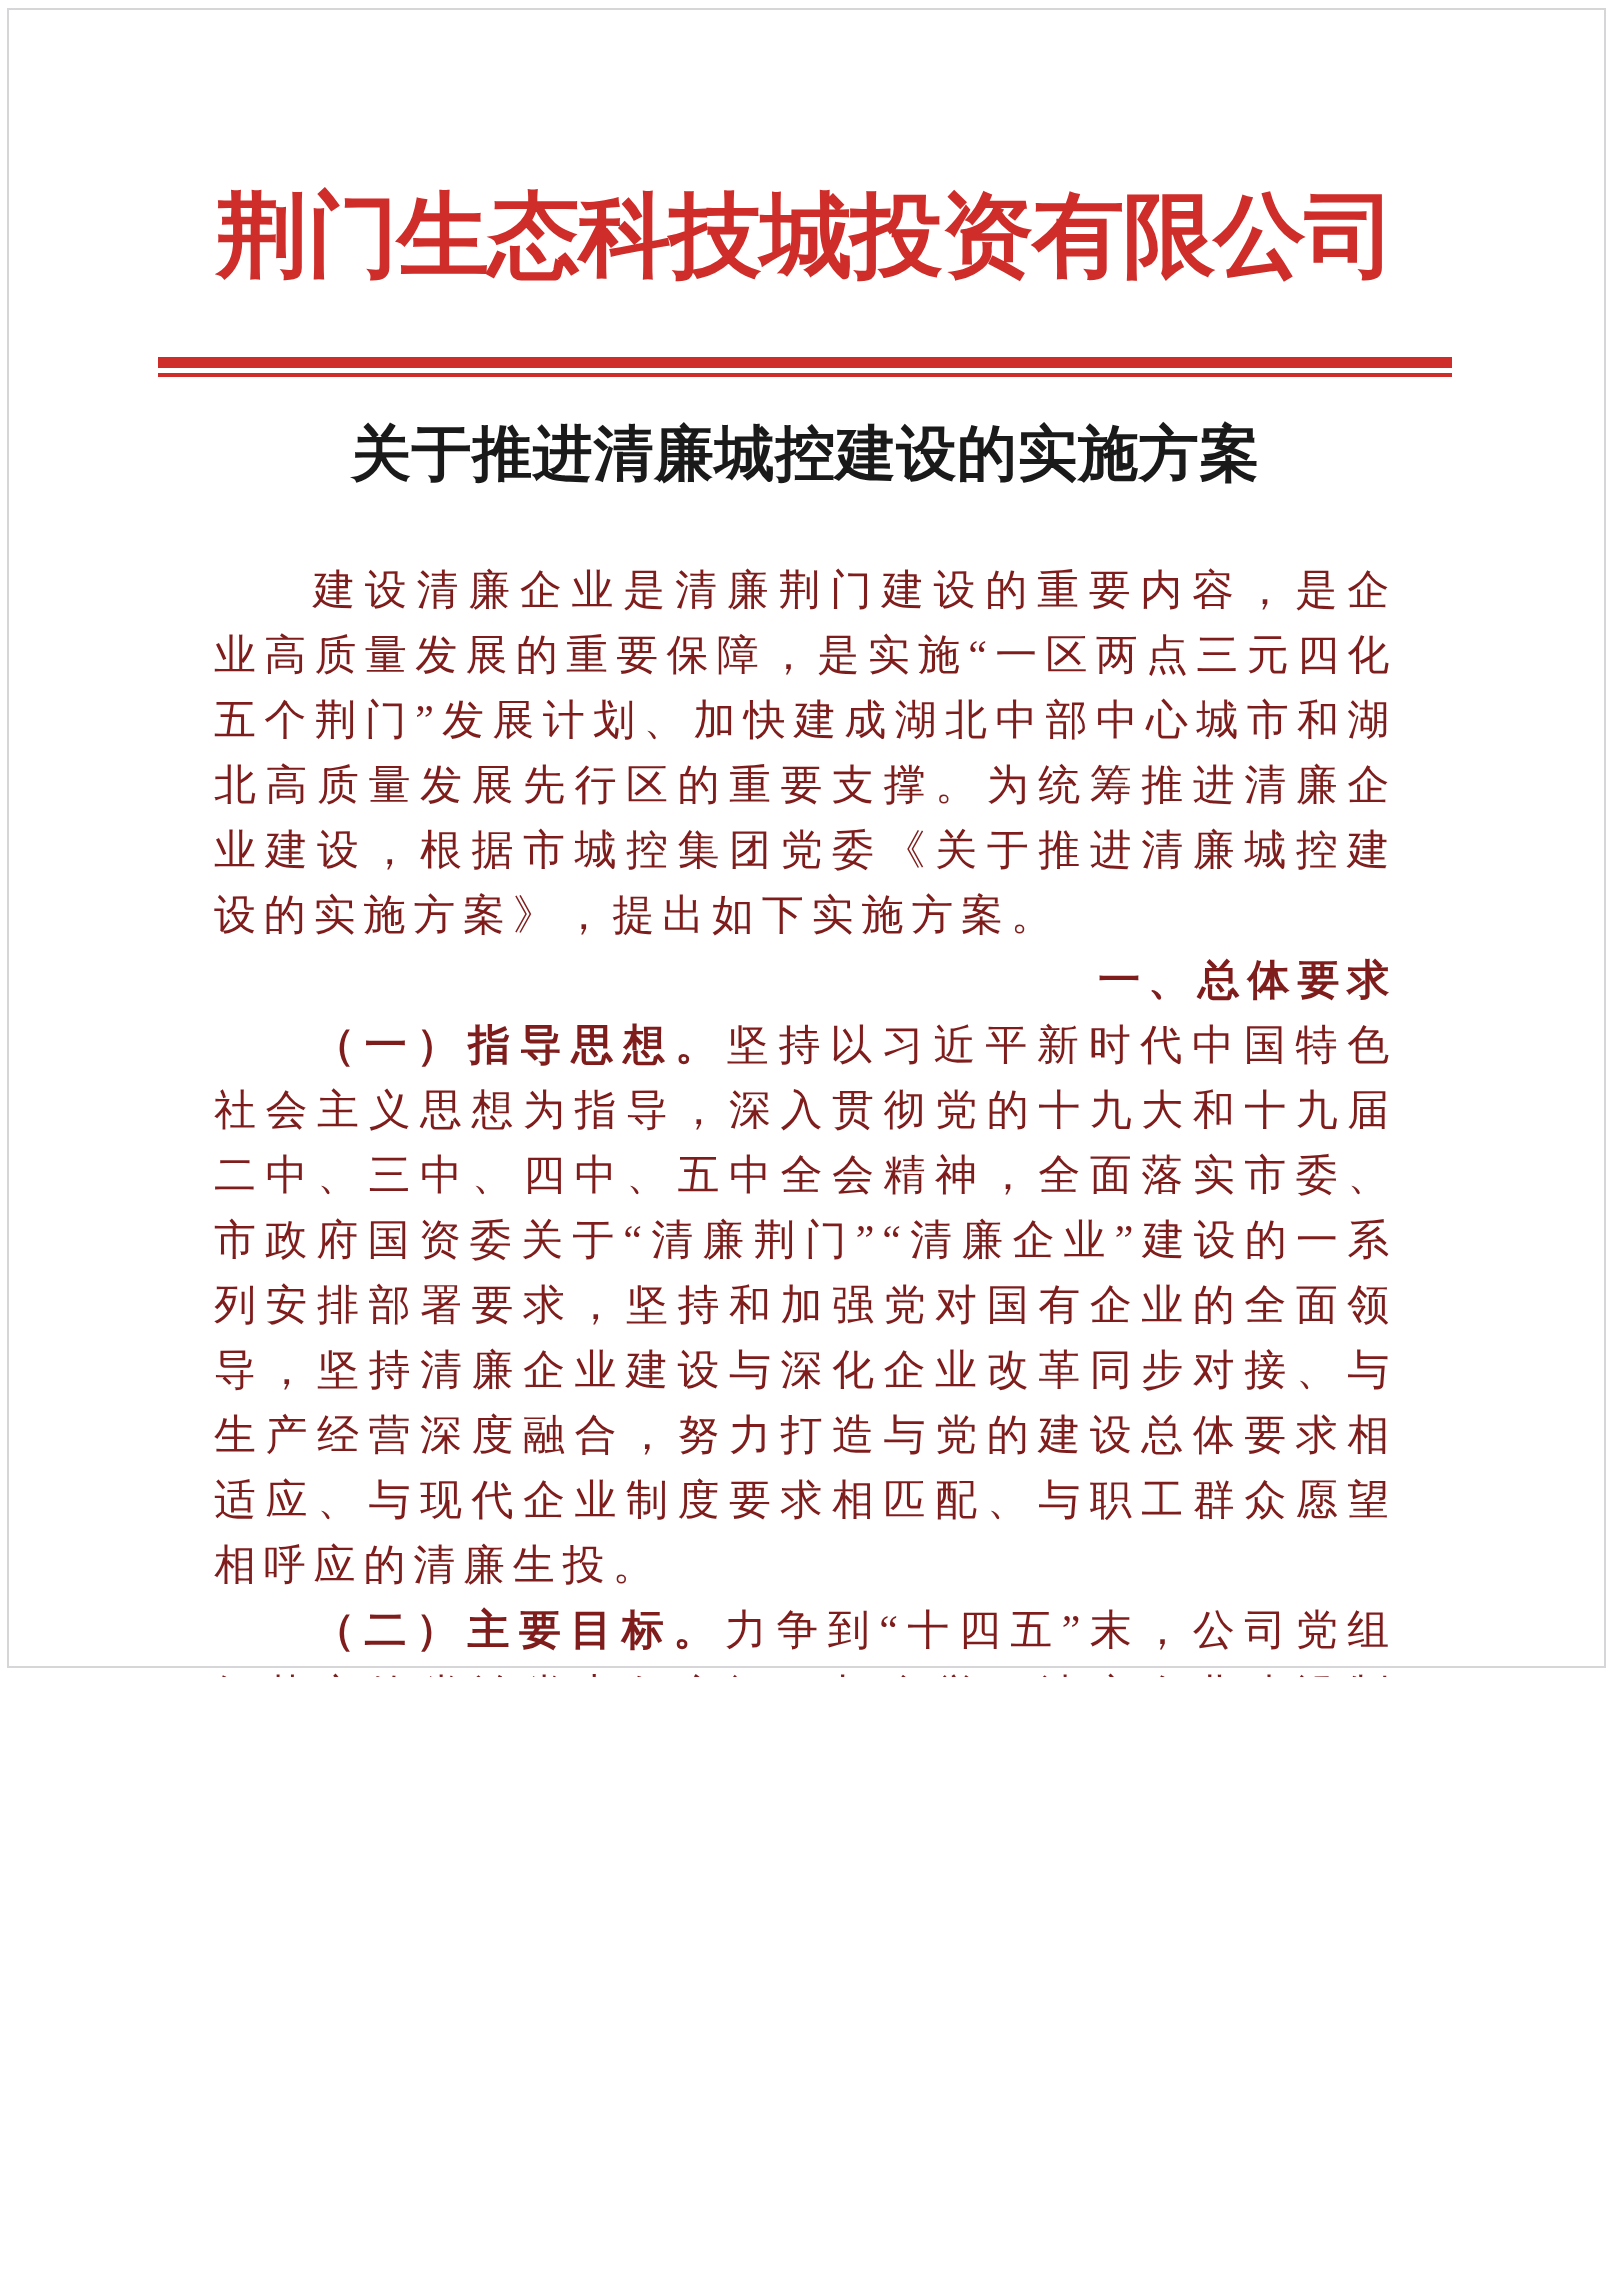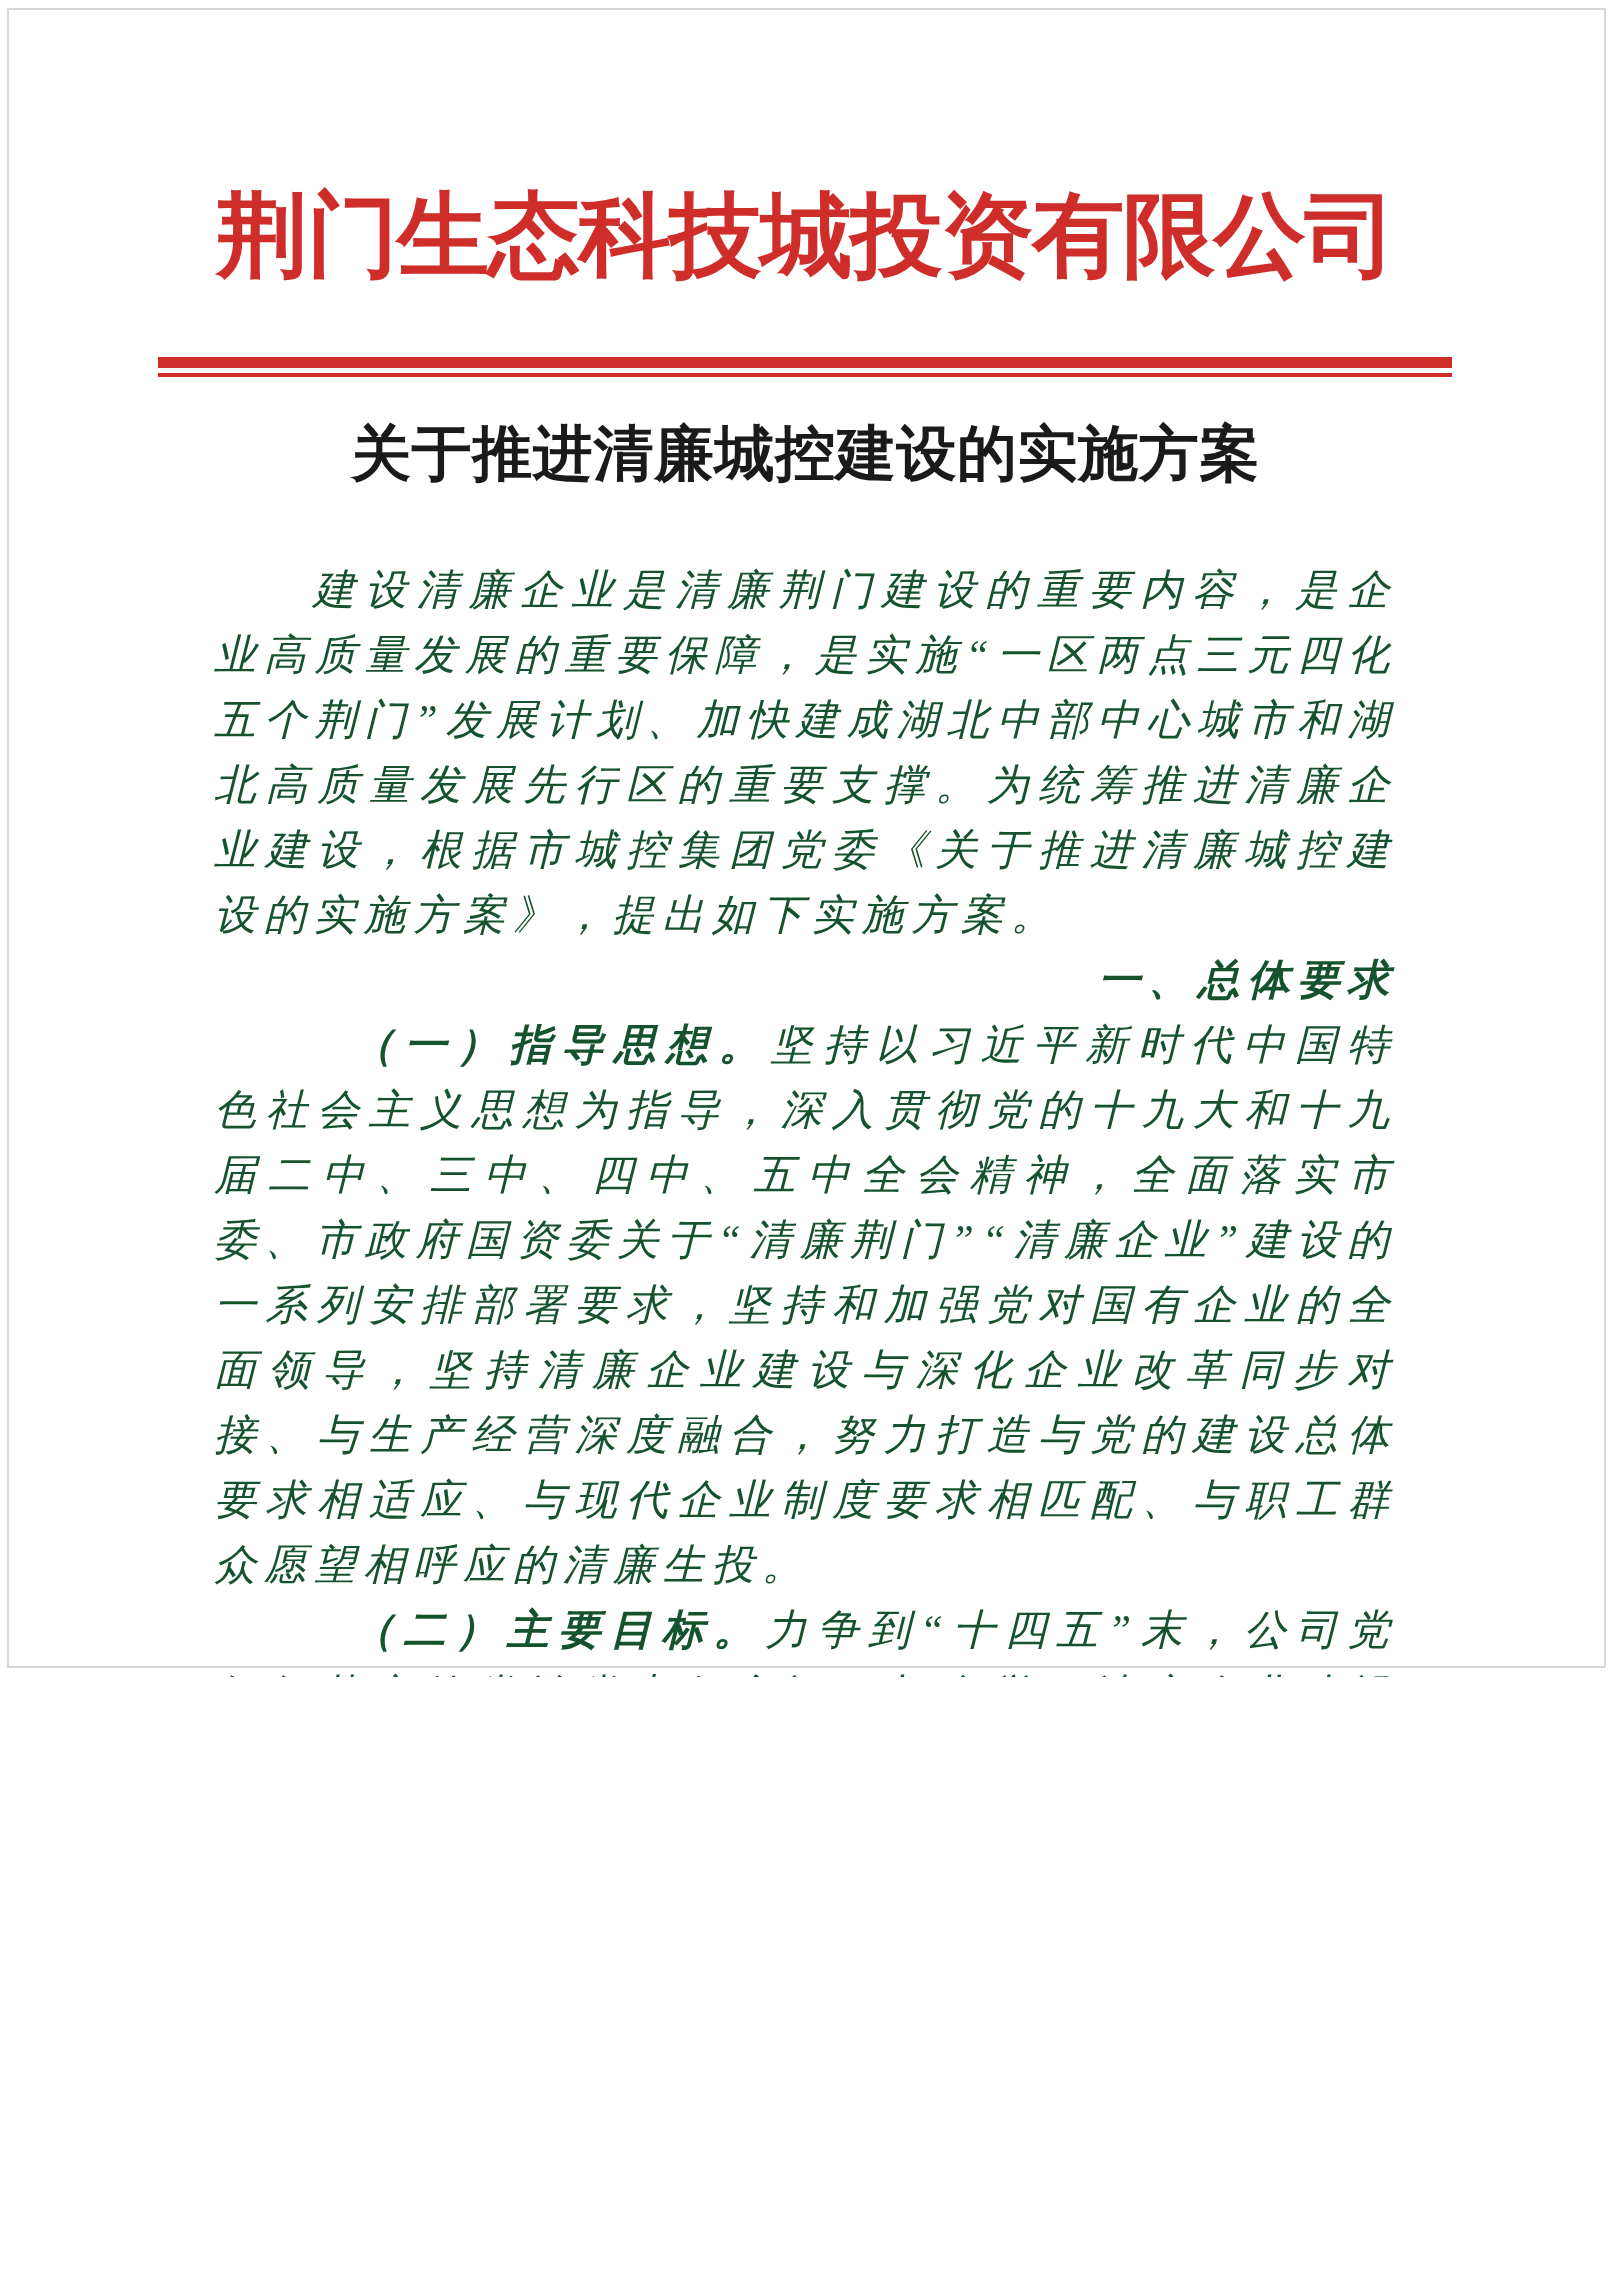--- a/index.html
+++ b/index.html
@@ -66,36 +66,34 @@
     white-space: nowrap;
   }
   .document-body {
     position: absolute;
     top: 558px;
     left: 214px;
     width: 1183px;
     font-size: 42px;
     line-height: 65px;
     letter-spacing: 7.8px;
-    color: #14532d;
+    color: #7f1d1d;
     text-align: justify;
     word-break: break-all;
-    font-style: italic;
   }
   .block {
     margin: 0;
     text-indent: 99px;
   }
   .heading {
     font-weight: 700;
     text-align: right;
   }
   .lead {
     font-weight: 700;
-    margin-left: 39px;
   }
 </style>
 </head>
 <body>
 
 <div class="page">
   <div class="scan-border"></div>
 
   <div class="company-name">荆门生态科技城投资有限公司</div>
 

